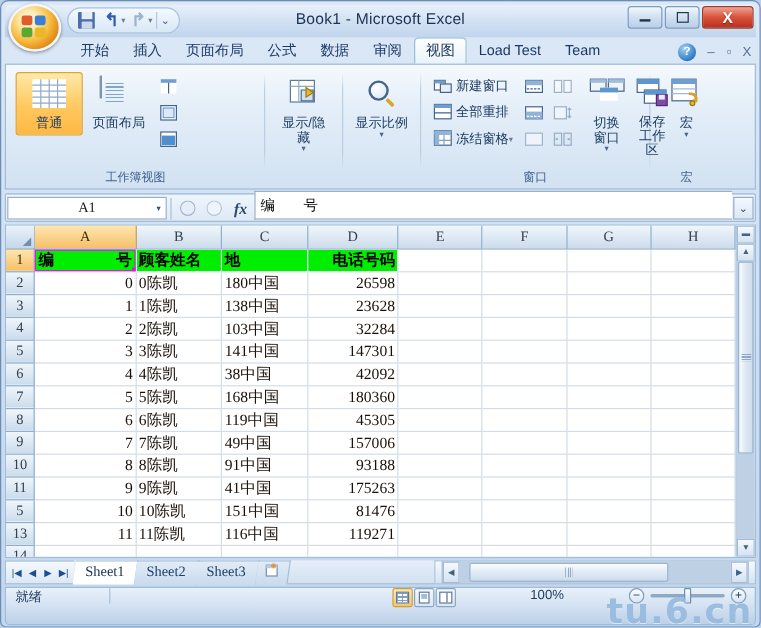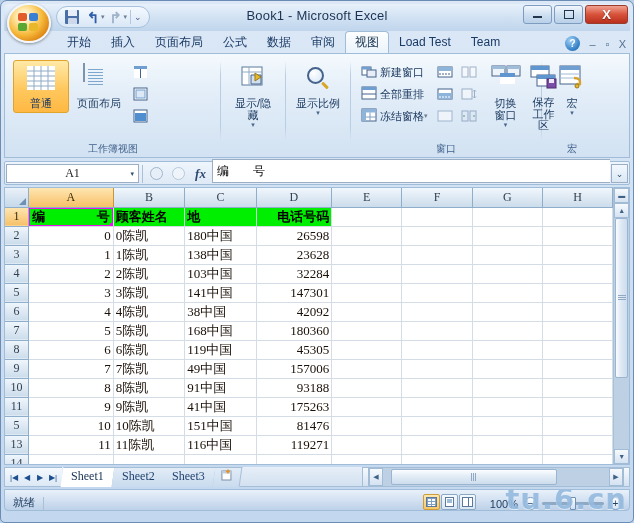--- a/index.html
+++ b/index.html
@@ -254,24 +254,24 @@
   .htrack{ flex:1; background:#bed0e4; position:relative; }
   .hthumb{
     position:absolute; top:1px;bottom:1px; left:8px; right:52px;
     background:linear-gradient(#fbfdff,#e2ecf6 45%,#cddcec);
     border:1px solid #9ab5d2; border-radius:2px;
   }
   .hgrip{ position:absolute;left:50%;top:50%;transform:translate(-50%,-50%);
           width:6px;height:8px;background:repeating-linear-gradient(90deg,#8fa9c4 0 1px,transparent 1px 2px);}
   
   .status{
-    height:22px; margin-top:2px; display:flex; align-items:flex-end;
+    height:32px; margin-top:2px; display:flex; align-items:flex-start;
     background:linear-gradient(#e9f1fa,#cfdef0 60%,#bdd1e8);
     border:1px solid #9fbcd8; border-radius:0 0 4px 4px;
-    position:relative; overflow:hidden;
+    position:relative; overflow:hidden;gap:48px;
   }
   .st-text{ font-size:11px; color:#1c3a5e; padding-left:8px; }
   .st-sep{ width:1px;height:13px;background:#a9c0d6;margin-left:8px; }
   .st-spacer{ flex:1; }
   .viewbtns{ display:flex; gap:1px; padding-right:6px; }
   .vbtn{
     width:17px;height:16px;border:1px solid #8aa7c4;border-radius:2px; cursor:pointer;
     background:linear-gradient(#f4f9fd,#d9e6f3); position:relative;
   }
   .vbtn.on{ background:linear-gradient(#ffe9ae,#f7c668); border-color:#cf9c3a; }

